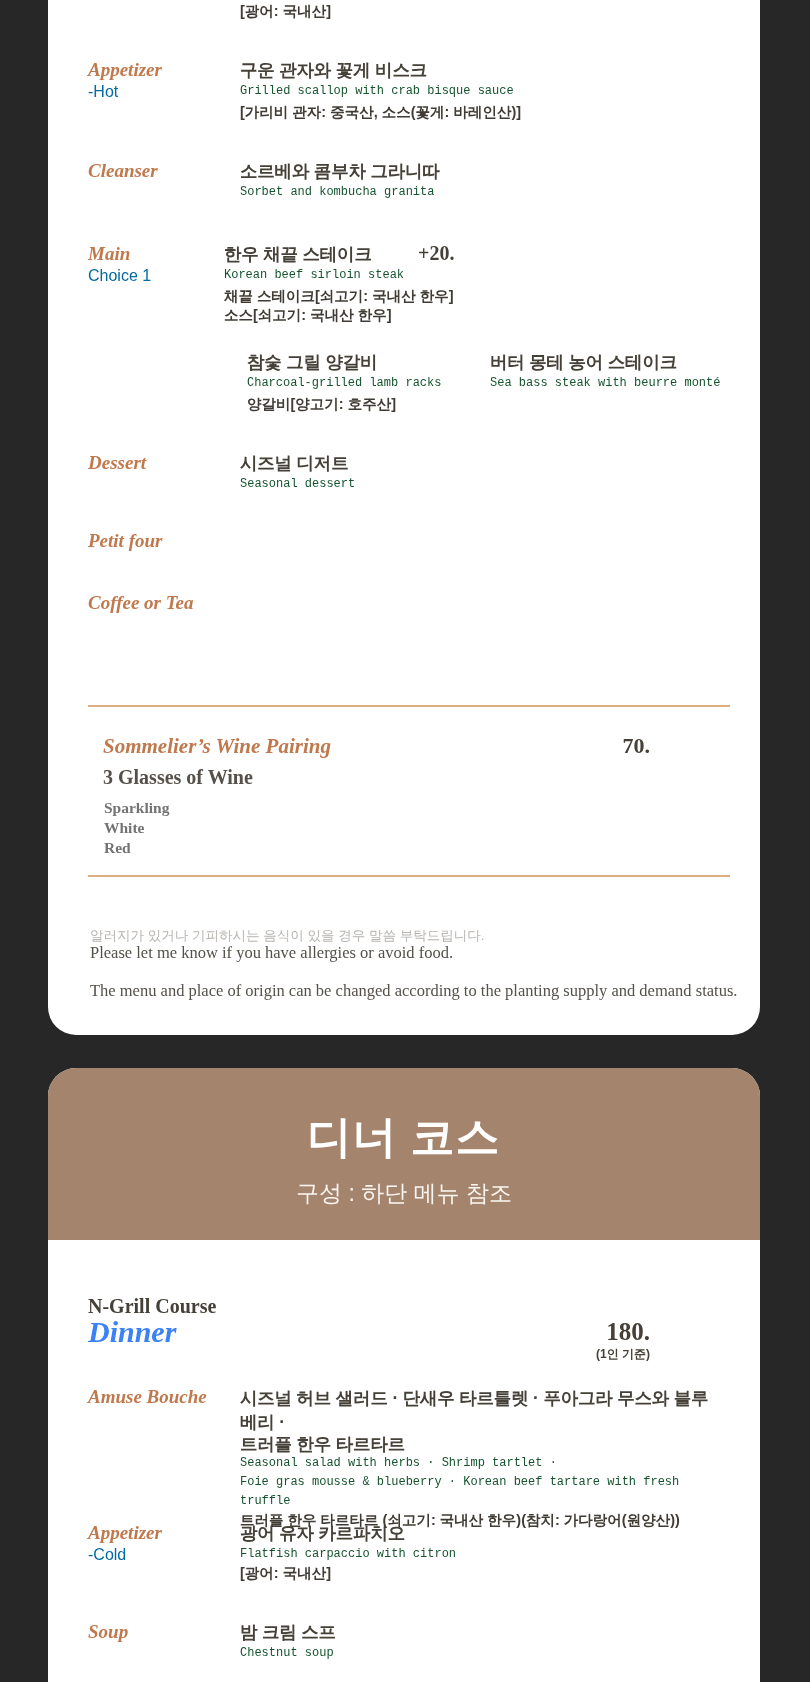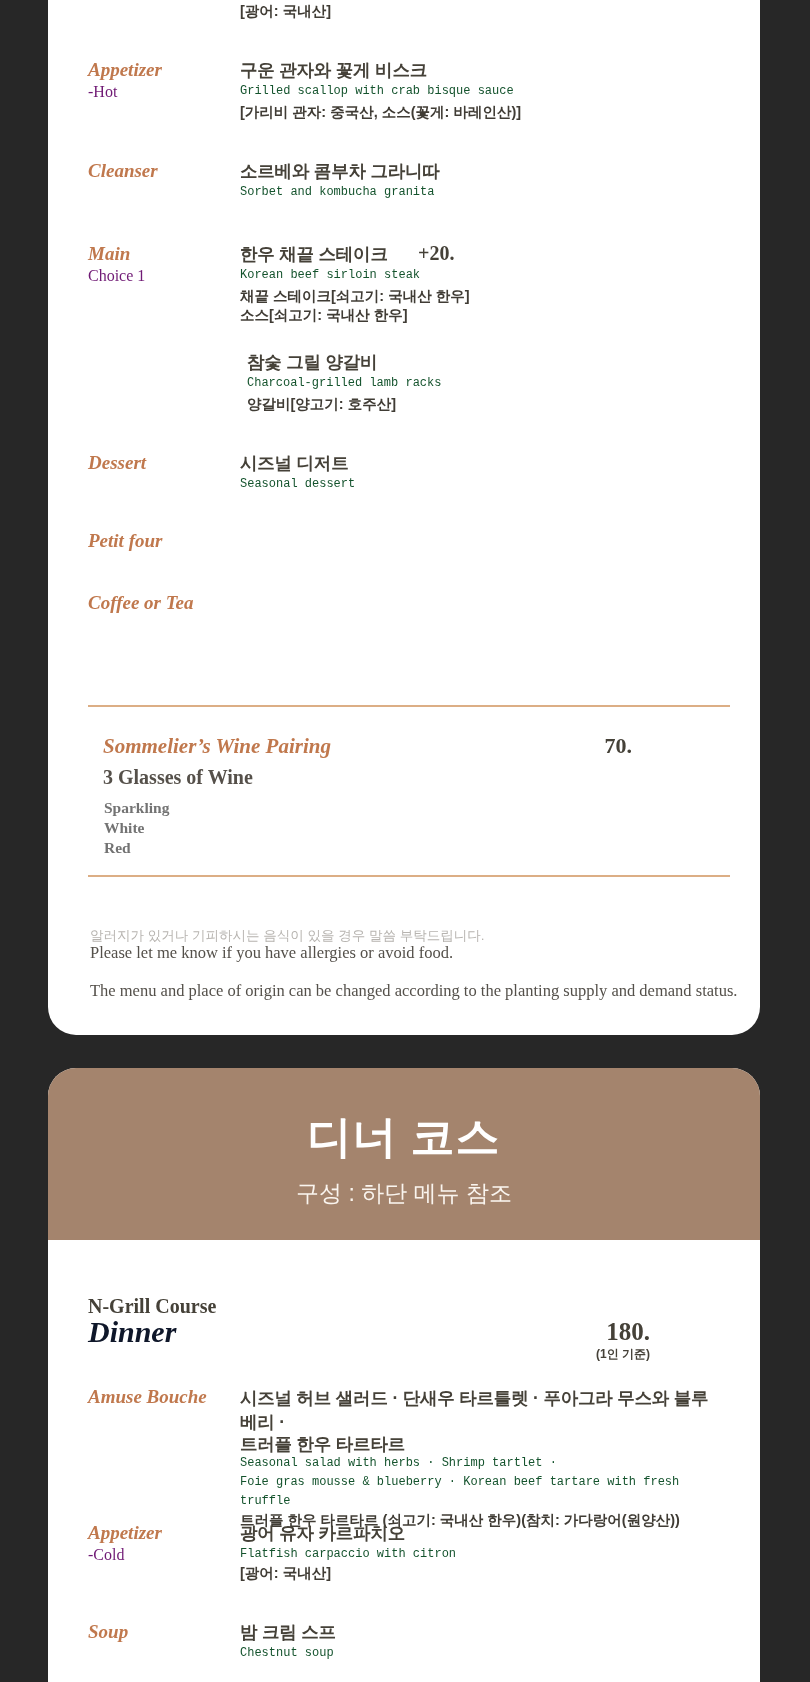--- a/index.html
+++ b/index.html
@@ -22,23 +22,23 @@
   .abs { position:absolute; }
 
   
   .menu-label {
     font-family:"Liberation Serif", serif;
     font-style:italic; font-weight:bold;
     font-size:19px; line-height:22px;
     color:#c0784d;
   }
   .menu-sublabel {
-    font-family:Liberation Serif, serif;
+    font-family:Liberation Sans, sans-serif;
     font-size:16px; line-height:21px;
-    color:#701a75;
+    color:#0369a1;
   }
 
   
   .ko-line {
     font-size:17.5px; font-weight:700; letter-spacing:-0.2px;
     color:#454138; line-height:22px;
   }
   .en-line {
     font-family:Liberation Mono, monospace;
     font-size:12px; color:#14532d; line-height:20px;
@@ -91,21 +91,21 @@
     font-size:23px; color:#faf5ef;
   }
 
   .course-name {
     font-family:"Liberation Serif", serif;
     font-weight:bold; font-size:20px; color:#454138; line-height:24px;
   }
   .course-meal {
     font-family:"Liberation Serif", serif;
     font-weight:bold; font-style:italic;
-    font-size:30px; color:#0f172a; line-height:32px;
+    font-size:30px; color:#3b82f6; line-height:32px;
   }
   .course-price { font-size:25px; text-align:right; }
   .course-price-unit {
     font-size:12px; font-weight:700; color:#454138; text-align:right;
   }
   .right-col { text-align:right; }
 </style>
 </head>
 <body>
 
@@ -126,48 +126,52 @@
   <div class="abs menu-label" style="left:40px; top:220px;">Cleanser</div>
   <div class="abs" style="left:192px; top:220px;">
     <div class="ko-line">소르베와 콤부차 그라니따</div>
     <div class="en-line">Sorbet and kombucha granita</div>
   </div>
 
   <div class="abs" style="left:40px; top:303px;">
     <div class="menu-label">Main</div>
     <div class="menu-sublabel">Choice 1</div>
   </div>
-  <div class="abs" style="left:192px; top:303px;">
+  <div class="abs" style="left:176px; top:303px;">
     <div class="ko-line">한우 채끝 스테이크</div>
     <div class="en-line">Korean beef sirloin steak</div>
     <div class="note-line" style="padding-top:2px;">채끝 스테이크[쇠고기: 국내산 한우]</div>
     <div class="note-line">소스[쇠고기: 국내산 한우]</div>
   </div>
   <div class="abs price" style="left:370px; top:302px; font-size:20px;">+20.</div>
 
   <div class="abs" style="left:199px; top:411px;">
     <div class="ko-line">참숯 그릴 양갈비</div>
     <div class="en-line">Charcoal-grilled lamb racks</div>
     <div class="note-line" style="padding-top:2px;">양갈비[양고기: 호주산]</div>
   </div>
+  <div class="abs" style="left:442px; top:411px;">
+    <div class="ko-line">버터 몽테 농어 스테이크</div>
+    <div class="en-line">Sea bass steak with beurre monté</div>
+  </div>
 
   <div class="abs menu-label" style="left:40px; top:512px;">Dessert</div>
   <div class="abs" style="left:192px; top:512px;">
     <div class="ko-line">시즈널 디저트</div>
     <div class="en-line">Seasonal dessert</div>
   </div>
 
   <div class="abs menu-label" style="left:40px; top:590px;">Petit four</div>
 
   <div class="abs menu-label" style="left:40px; top:652px;">Coffee or Tea</div>
 
   <div class="abs divider" style="left:40px; top:765px; width:642px;"></div>
 
   <div class="abs wine-title" style="left:55px; top:794px;">Sommelier’s Wine Pairing</div>
-  <div class="abs price" style="right:128px; top:793px; font-size:22px;">70.</div>
+  <div class="abs price" style="right:110px; top:793px; font-size:22px;">70.</div>
 
   <div class="abs wine-sub" style="left:55px; top:826px;">3 Glasses of Wine</div>
 
   <div class="abs" style="left:56px; top:858px;">
     <div class="wine-item">Sparkling</div>
     <div class="wine-item">White</div>
     <div class="wine-item">Red</div>
   </div>
 
   <div class="abs divider" style="left:40px; top:935px; width:642px;"></div>

